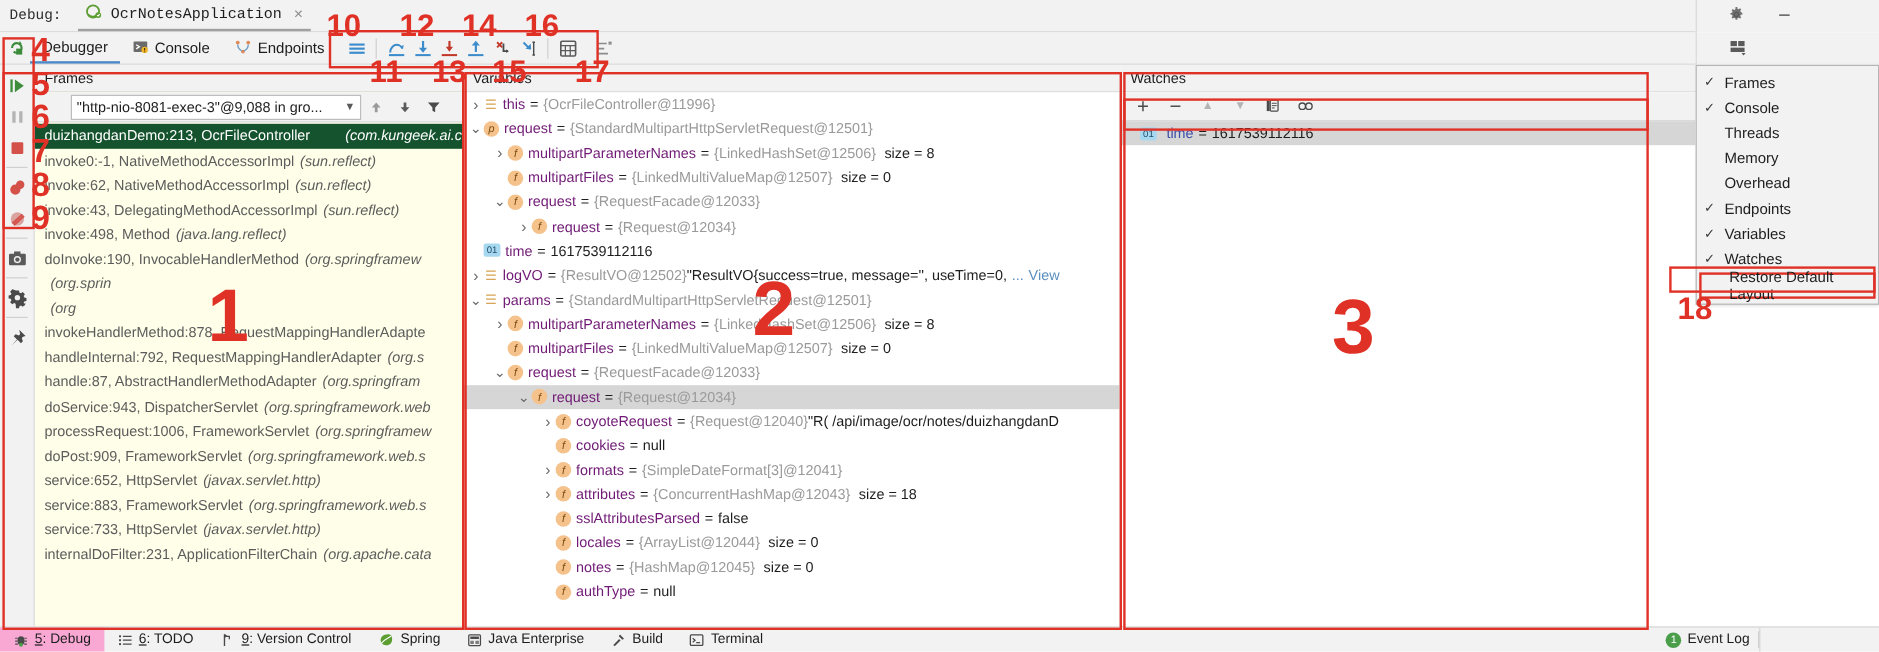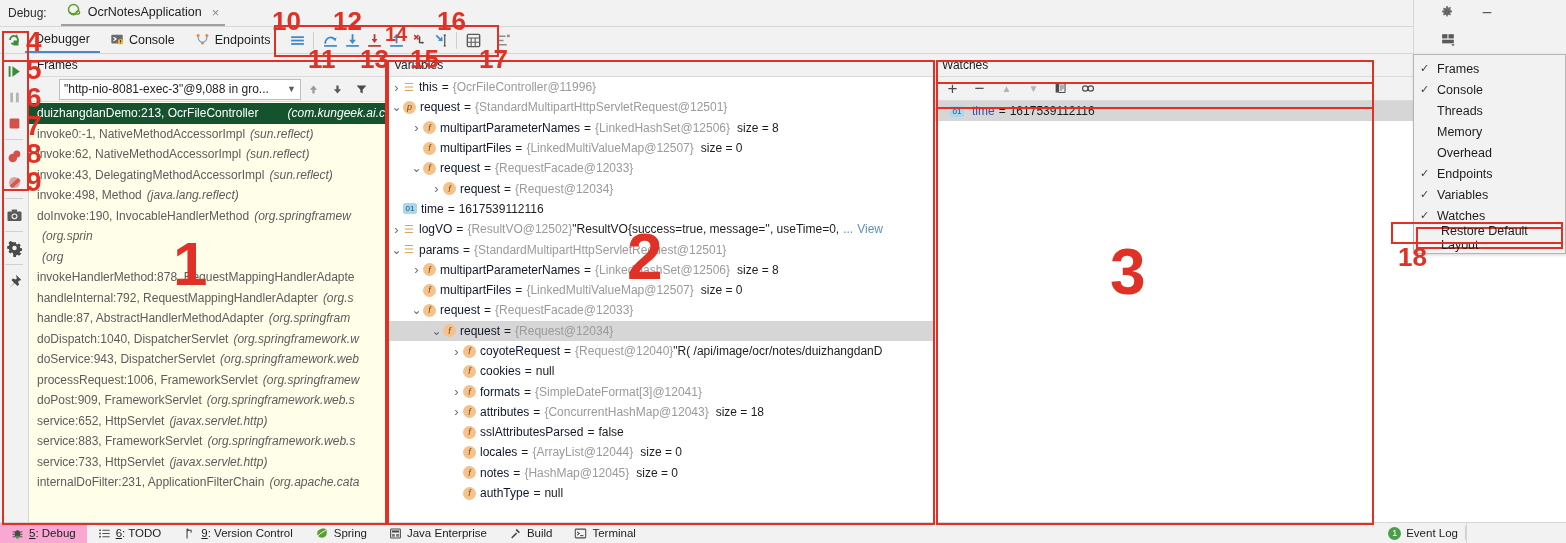--- a/index.html
+++ b/index.html
@@ -12,21 +12,21 @@
     background:#f2f2f2;
     overflow:hidden;
     position:relative;
   }
   .root { position:absolute; inset:0; background:#ffffff; }
 
   
   .titlerow {
     position:absolute; left:0; top:0; width:1413px; height:27px;
     background:#f2f2f2; border-bottom:1px solid #d6d6d6;
-    display:flex; align-items:center;
+    display:flex; align-items:center;font-family:Liberation Mono, monospace;
   }
   .debug-label { margin-left:8px; font-size:12px; color:#2b2b2b; }
   .run-tab {
     margin-left:14px; height:26px; display:flex; align-items:center; gap:6px;
     padding:12px 6px; border-bottom:2px solid #a0a0a0;
   }
   .run-tab .name { font-size:12.5px; color:#1d1d1d; }
   .tab-close { color:#8a8a8a; font-size:13px; margin-left:4px; cursor:default; }
 
   .win-ctrls { position:absolute; right:0; top:0; width:153px; height:27px;
@@ -84,21 +84,21 @@
              font-size:12px; }
   .var-row.sel { background:#d6d6d6; }
   .arrow { width:13px; display:inline-flex; justify-content:center; color:#6b6b6b; font-size:9px; flex:none; }
   .badge { width:13px; height:13px; border-radius:50%; background:#f4c28a; color:#7a4a10;
            font-size:9px; display:inline-flex; align-items:center; justify-content:center;
            margin-right:4px; flex:none; font-style:italic; }
   .badge.p { background:#f4c28a; }
   .badge.num { border-radius:2px; background:#a8d8f0; color:#1b4f6b; font-style:normal;
                font-size:8px; width:14px; height:11px; }
   .badge.obj { background:transparent; width:12px; color:#d8a657; font-size:11px; font-style:normal; }
-  .vname { color:#0f172a; }
+  .vname { color:#701a75; }
   .veq { color:#1d1d1d; margin:0 4px; }
   .vtype { color:#9a9a9a; }
   .vstr { color:#1d1d1d; }
   .vsize { color:#1d1d1d; margin-left:7px; }
   .vlink { color:#5c8fbf; margin-left:4px; }
 
   
   .watches { position:absolute; left:934px; top:77px; right:153px; bottom:21px;
              background:#ffffff; overflow:hidden; }
   .watch-bar { height:24px; background:#f2f2f2; border-bottom:1px solid #dadada;
@@ -407,24 +407,20 @@
         </div>
         <div class="frame-row">
           <span>handleInternal:792, RequestMappingHandlerAdapter</span>
           <i>(org.s</i>
         </div>
         <div class="frame-row">
           <span>handle:87, AbstractHandlerMethodAdapter</span>
           <i>(org.springfram</i>
         </div>
         <div class="frame-row">
-          <span>doDispatch:1040, DispatcherServlet</span>
-          <i>(org.springframework.w</i>
-        </div>
-        <div class="frame-row">
           <span>doService:943, DispatcherServlet</span>
           <i>(org.springframework.web</i>
         </div>
         <div class="frame-row">
           <span>processRequest:1006, FrameworkServlet</span>
           <i>(org.springframew</i>
         </div>
         <div class="frame-row">
           <span>doPost:909, FrameworkServlet</span>
           <i>(org.springframework.web.s</i>
@@ -776,21 +772,21 @@
     <div class="rbox" style="left:274px; top:25px; width:225px; height:32px;"></div>
 
     <div class="rbox" style="left:936px; top:82px; width:438px; height:27px;"></div>
 
     <div class="rbox" style="left:1391px; top:222px; width:172px; height:22px;"></div>
 
     <span class="rnum" style="left:272px; top:8px; font-size:26px;">10</span>
     <span class="rnum" style="left:308px; top:46px; font-size:26px;">11</span>
     <span class="rnum" style="left:333px; top:8px; font-size:26px;">12</span>
     <span class="rnum" style="left:360px; top:46px; font-size:26px;">13</span>
-    <span class="rnum" style="left:385px; top:8px; font-size:20px;margin-top:16px;">14</span>
+    <span class="rnum" style="left:385px; top:8px; font-size:26px;">14</span>
     <span class="rnum" style="left:410px; top:46px; font-size:26px;">15</span>
     <span class="rnum" style="left:437px; top:8px; font-size:26px;">16</span>
     <span class="rnum" style="left:479px; top:46px; font-size:26px;">17</span>
 
     <span class="rnum" style="left:26px; top:28px; font-size:28px;">4</span>
     <span class="rnum" style="left:26px; top:56px; font-size:28px;">5</span>
     <span class="rnum" style="left:26px; top:84px; font-size:28px;">6</span>
     <span class="rnum" style="left:26px; top:112px; font-size:28px;">7</span>
     <span class="rnum" style="left:26px; top:140px; font-size:28px;">8</span>
     <span class="rnum" style="left:26px; top:168px; font-size:28px;">9</span>

